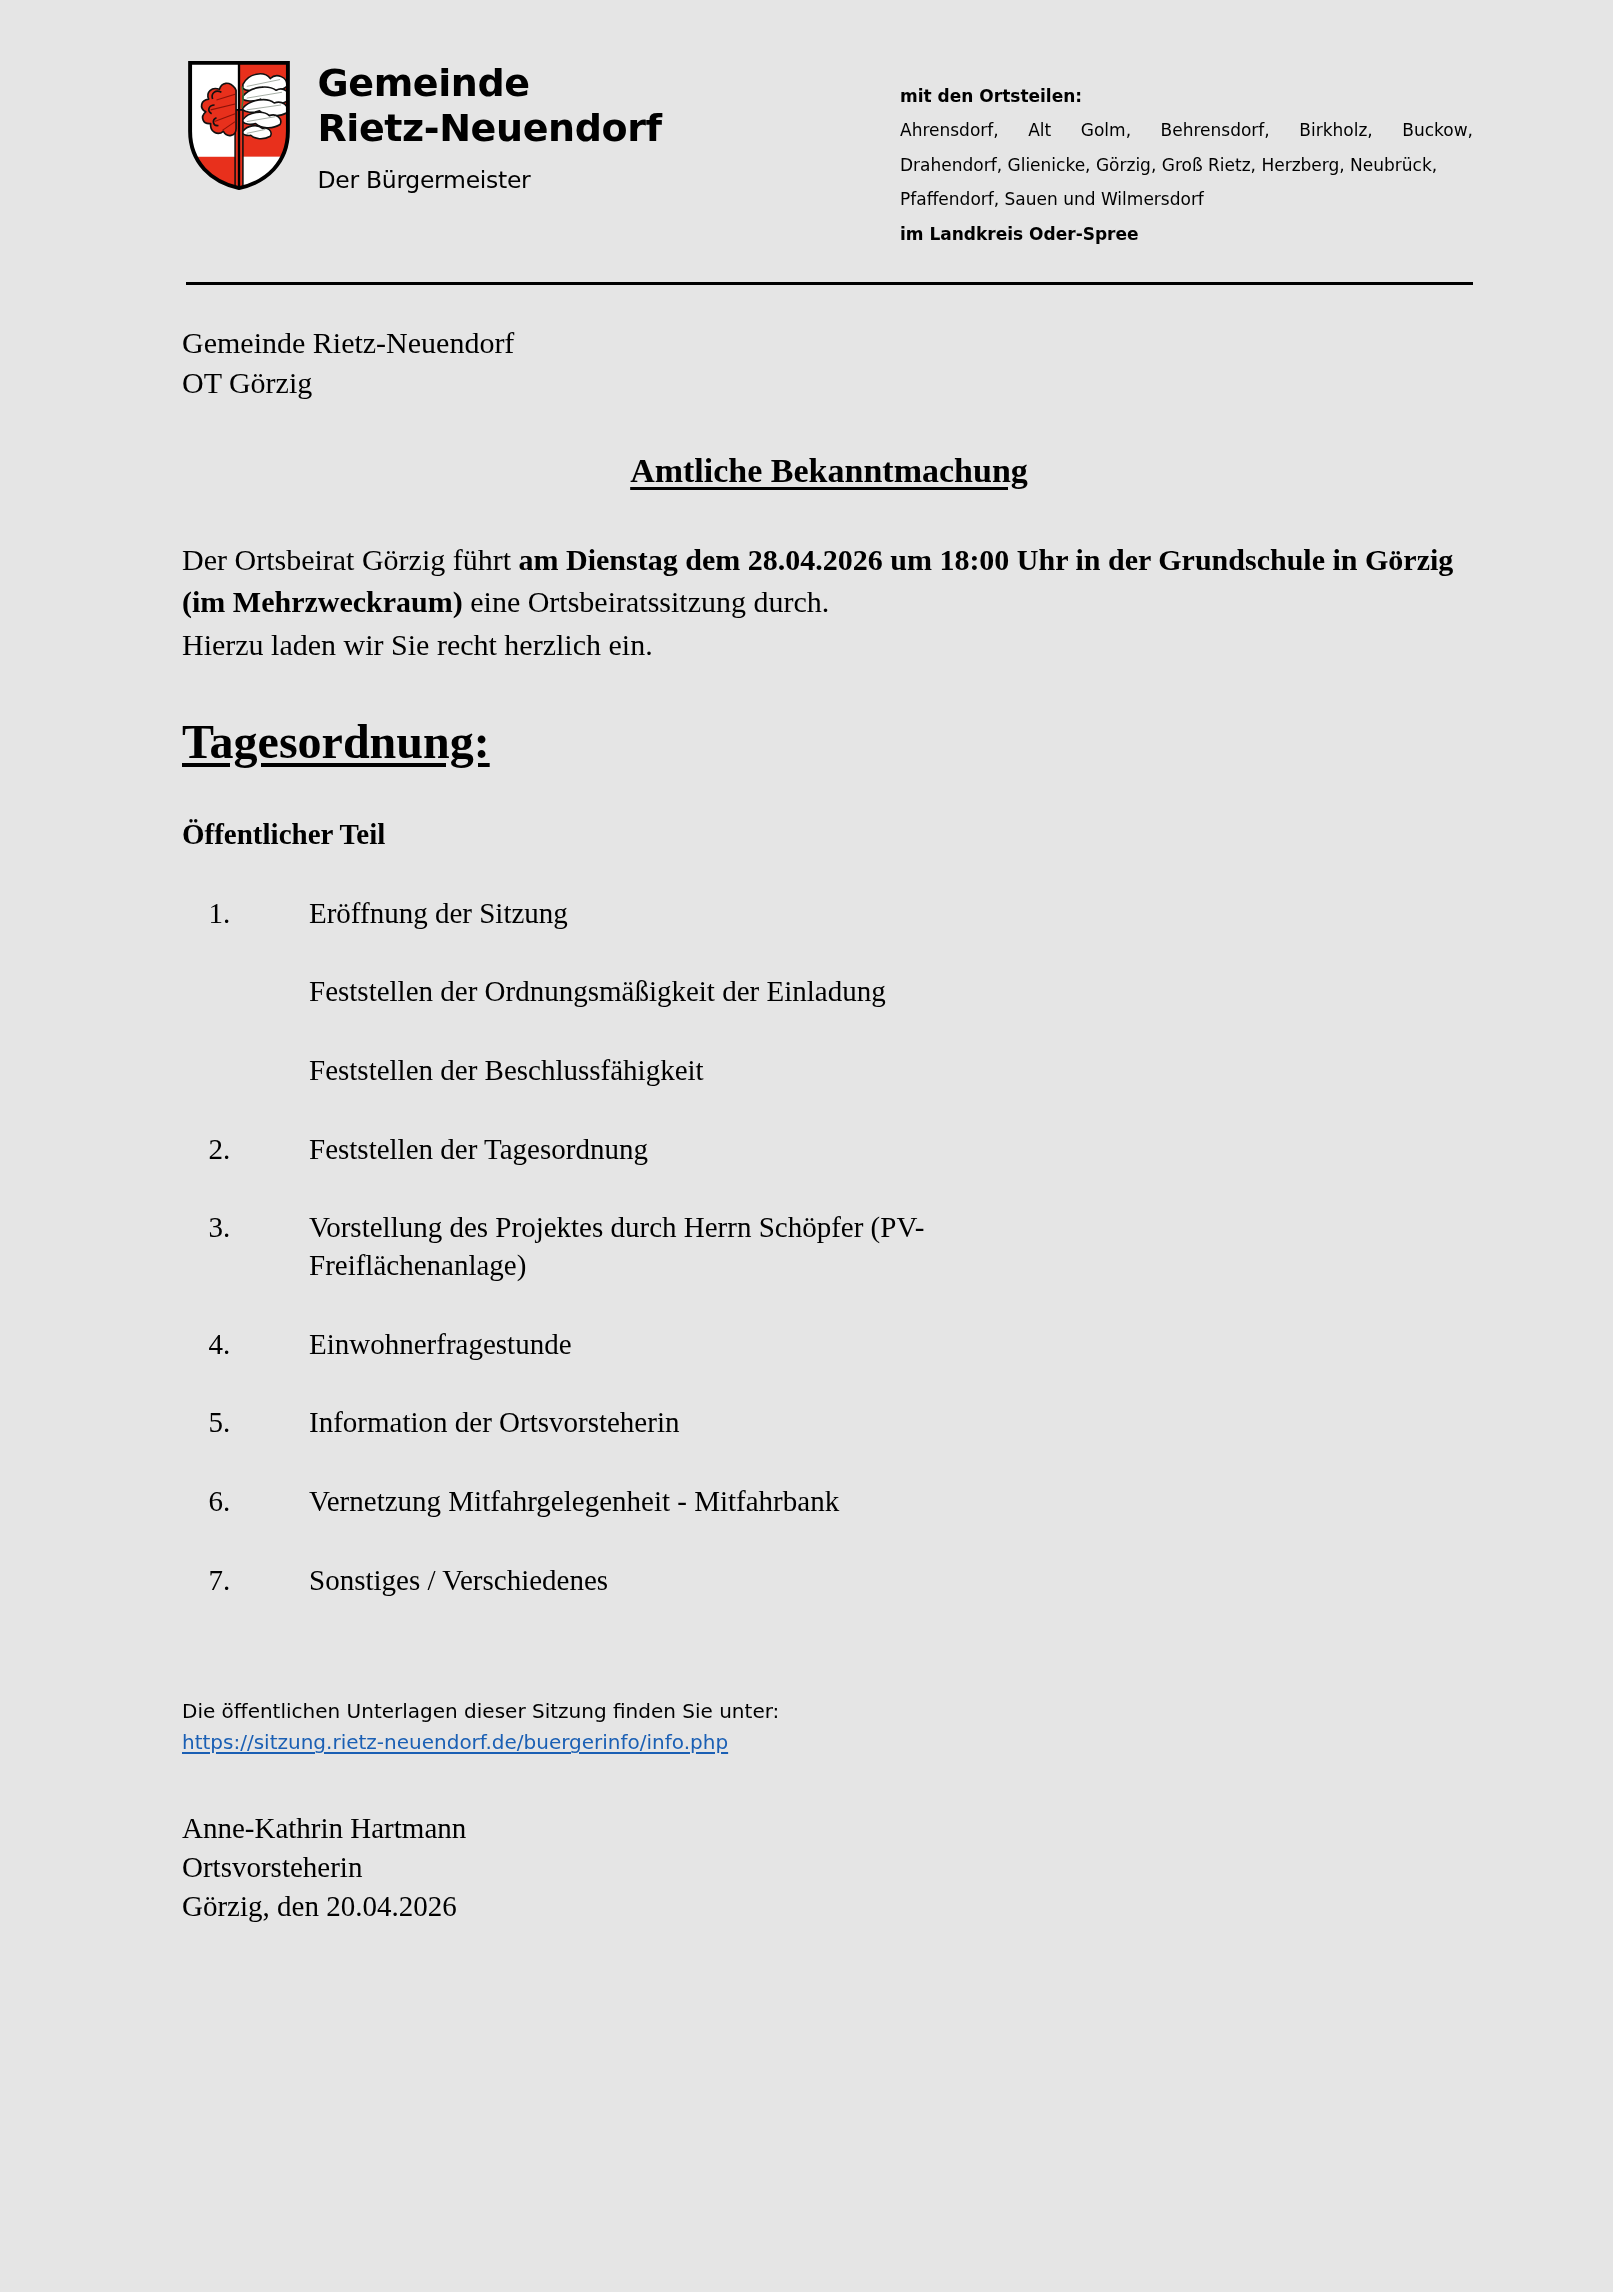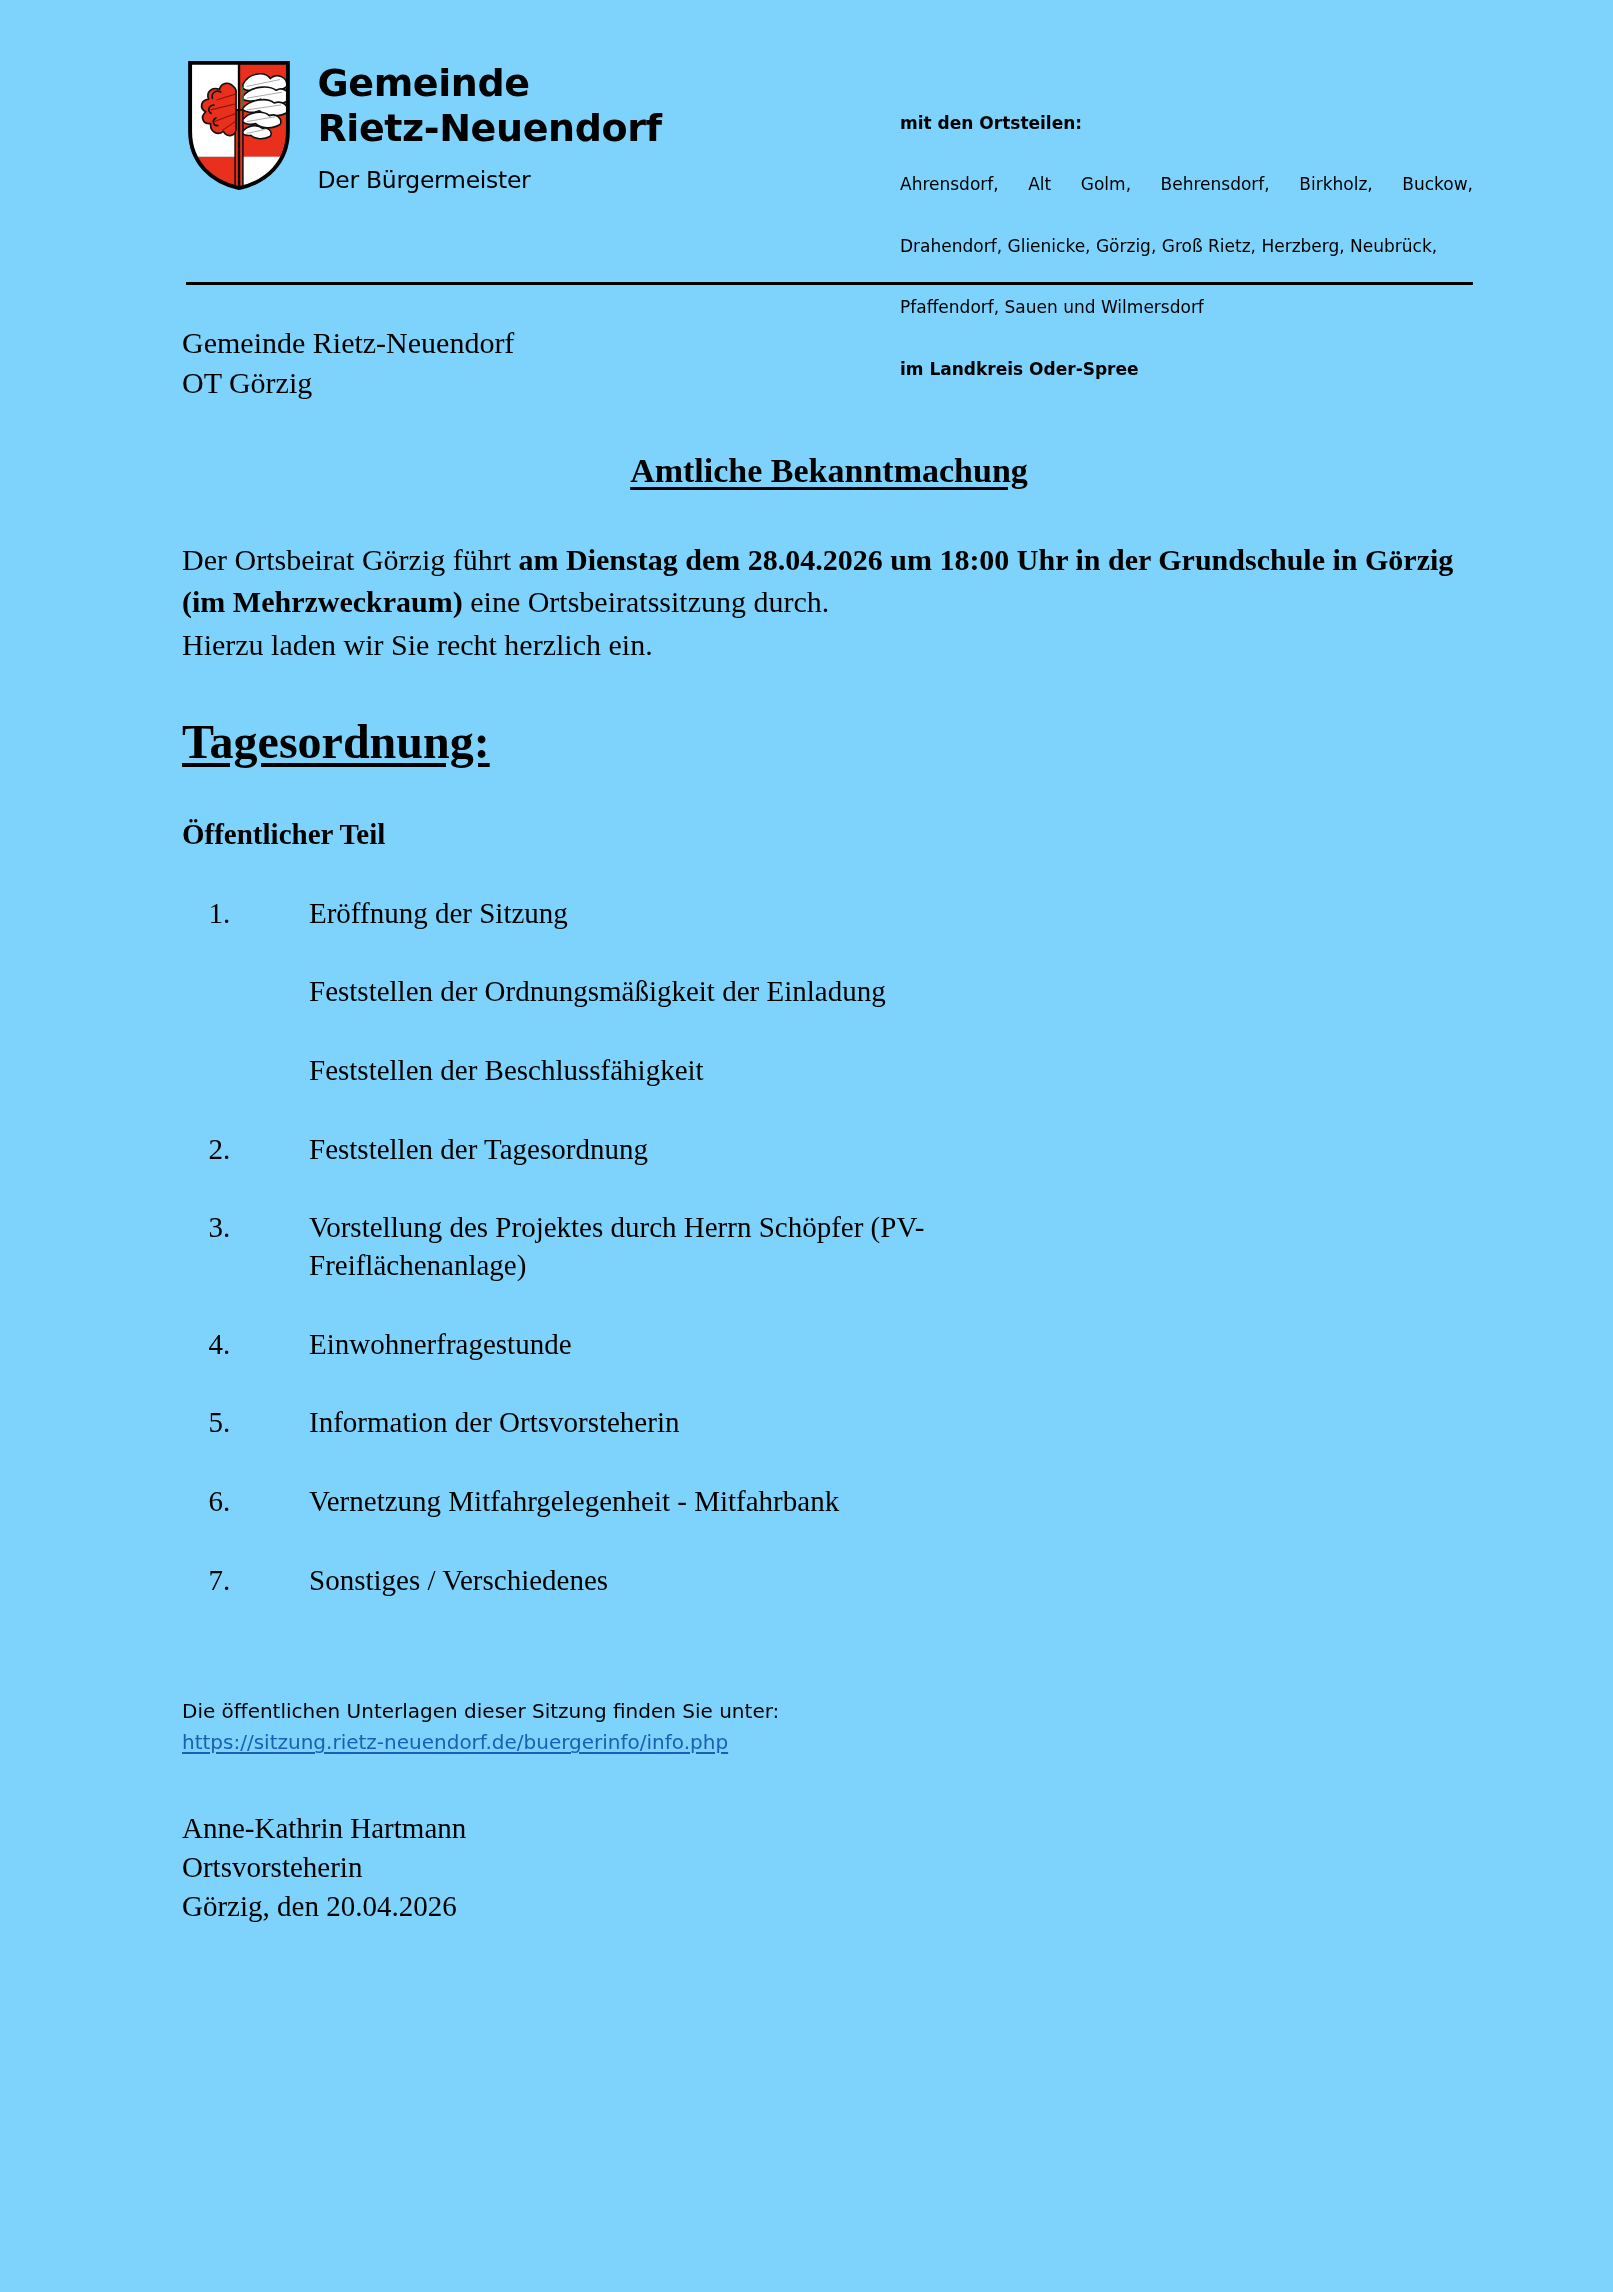--- a/index.html
+++ b/index.html
@@ -13,21 +13,21 @@
     height: 2293px;
     position: relative;
     font-family: "Liberation Serif", "DejaVu Serif", serif;
     color: #000000;
     overflow: hidden;
   }
 
   .page {
     position: absolute;
     inset: 0;
-    background: #7dd3fc;
+    background: #e5e5e5;
   }
 
   
   .letterhead {
     position: absolute;
     left: 186px;
     top: 57px;
     width: 1287px;
     display: flex;
     align-items: flex-start;
@@ -79,21 +79,20 @@
     font-size: 17px;
     line-height: 2.03;
     color: #000;
   }
   .ortsteile .ot-head,
   .ortsteile .ot-district {
     font-weight: bold;
   }
   .ortsteile .ot-row {
     display: block;
-    margin-top: 27px;
   }
   .ortsteile .ot-justify {
     display: block;
     text-align: justify;
     text-align-last: justify;
   }
 
   .rule {
     position: absolute;
     left: 186px;

